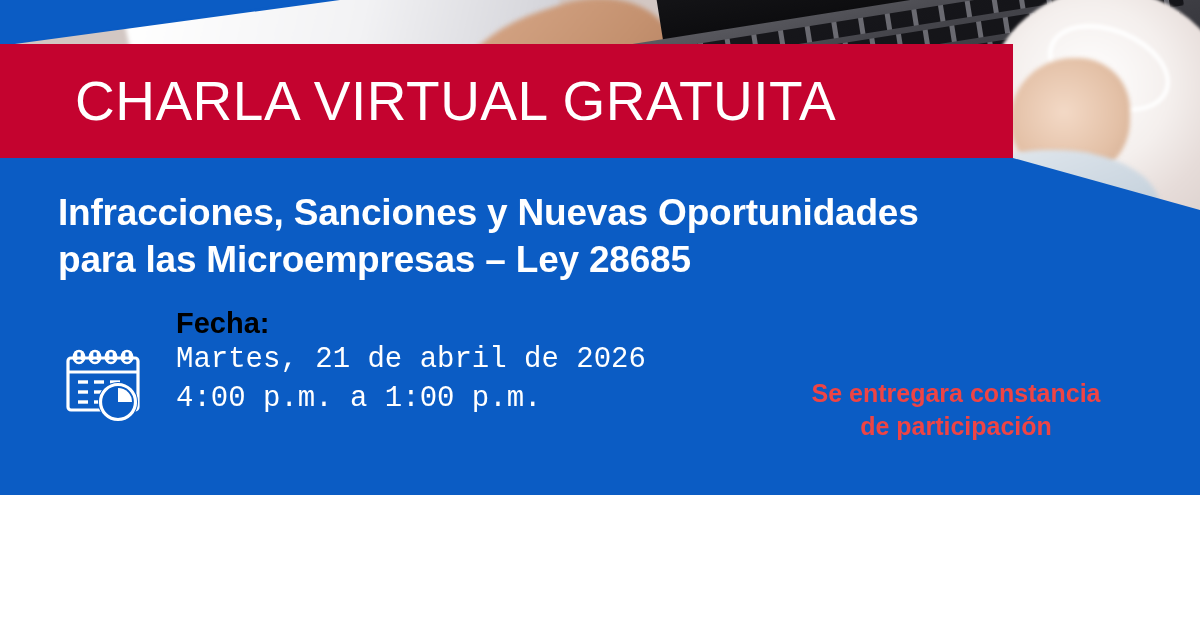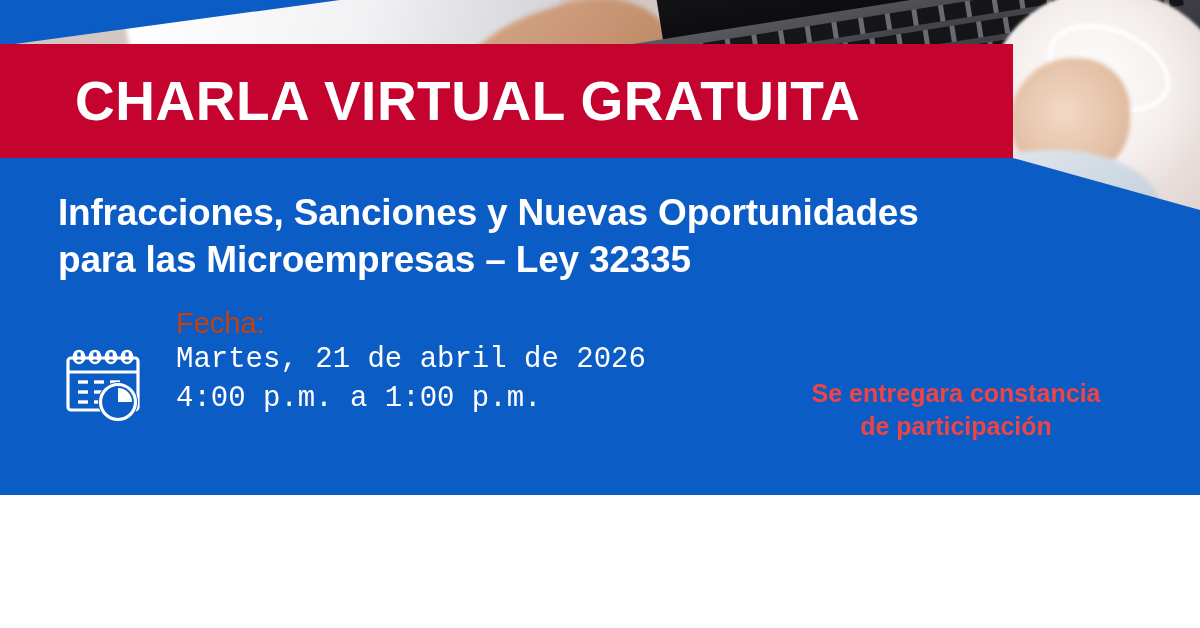--- a/index.html
+++ b/index.html
@@ -199,21 +199,21 @@
     width: 1013px;
     height: 114px;
     background: #c4032f;
     display: flex;
     align-items: center;
   }
   .red-band-text {
     margin-left: 75px;
     color: #ffffff;
     font-size: 55px;
-    font-weight: bold;
+    font-weight: normal;
     letter-spacing: 0.5px;
     line-height: 1;
     white-space: nowrap;
   }
 
   
   .blue-body {
     position: absolute;
     left: 0;
     top: 158px;
@@ -257,23 +257,23 @@
 
   
   .when-block {
     position: absolute;
     left: 176px;
     top: 305px;
     width: 470px;
     color: #ffffff;
   }
   .when-label {
-    color: #c2410c;
+    color: #000000;
     font-size: 29px;
-    font-weight: normal;
+    font-weight: bold;
     line-height: 1.27;
   }
   .when-value {
     color: #ffffff;
     font-size: 29px;
     font-weight: normal;
     line-height: 1.27;
     margin-bottom: 2px;
     font-family: Liberation Mono, monospace;
   }
@@ -334,21 +334,21 @@
 
   <div class="blue-body"></div>
   <div class="blue-body-diag"></div>
 
   <div class="red-band">
     <div class="red-band-text">CHARLA VIRTUAL GRATUITA</div>
   </div>
 
   <div class="talk-title">
     <div>Infracciones, Sanciones y Nuevas Oportunidades</div>
-    <div>para las Microempresas – Ley 32335</div>
+    <div>para las Microempresas – Ley 28685</div>
   </div>
 
   <div class="cal-icon">
     <svg viewBox="0 0 84 84" width="84" height="84" xmlns="http://www.w3.org/2000/svg">
 
       <g stroke="#ffffff" stroke-width="2.6" fill="none">
         <path d="M16 6 v9"></path>
           <path d="M22 6 v9"></path>
         <path d="M32 6 v9"></path>
           <path d="M38 6 v9"></path>

